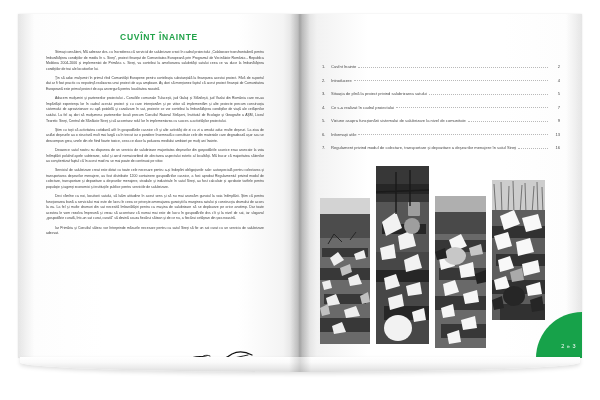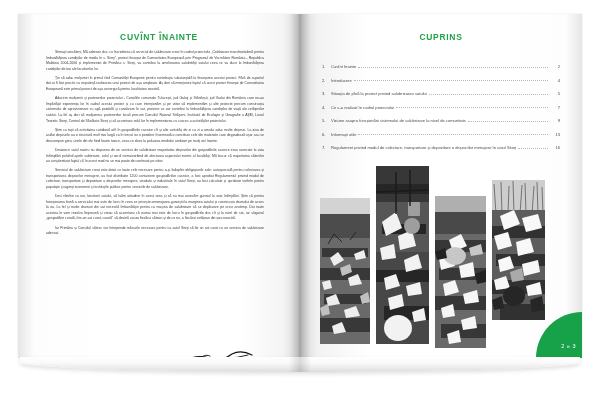--- a/index.html
+++ b/index.html
@@ -116,23 +116,20 @@
         <path d="M4 26 C10 12, 18 8, 23 13 C27 17, 20 26, 14 26 C8 26, 8 18, 14 13
                  C22 6, 34 5, 44 9 C52 12, 58 8, 64 4 C70 1, 78 2, 84 5" fill="none" stroke="#111111" stroke-width="1.2" stroke-linecap="round"></path>
         <path d="M20 24 C28 18, 36 14, 46 12 C56 10, 66 8, 80 5" fill="none" stroke="#111111" stroke-width="0.9" stroke-linecap="round"></path>
         <path d="M30 11 C33 6, 38 4, 42 6" fill="none" stroke="#111111" stroke-width="0.9" stroke-linecap="round"></path>
       </svg>
     </div>
 
     <div class="page right">
       <div class="curl r"></div>
 
-      <div style="position:absolute;left:0;top:18px;width:100%;">
-        <div class="head">CUPRINS</div>
-      </div>
 
       <div class="toc">
         <div class="toc-row">
           <span class="toc-num">1.</span>
           <span class="toc-txt">Cuvînt înainte</span>
           <span class="toc-dots"></span>
           <span class="toc-pg">2</span>
         </div>
         <div class="toc-row">
           <span class="toc-num">2.</span>

